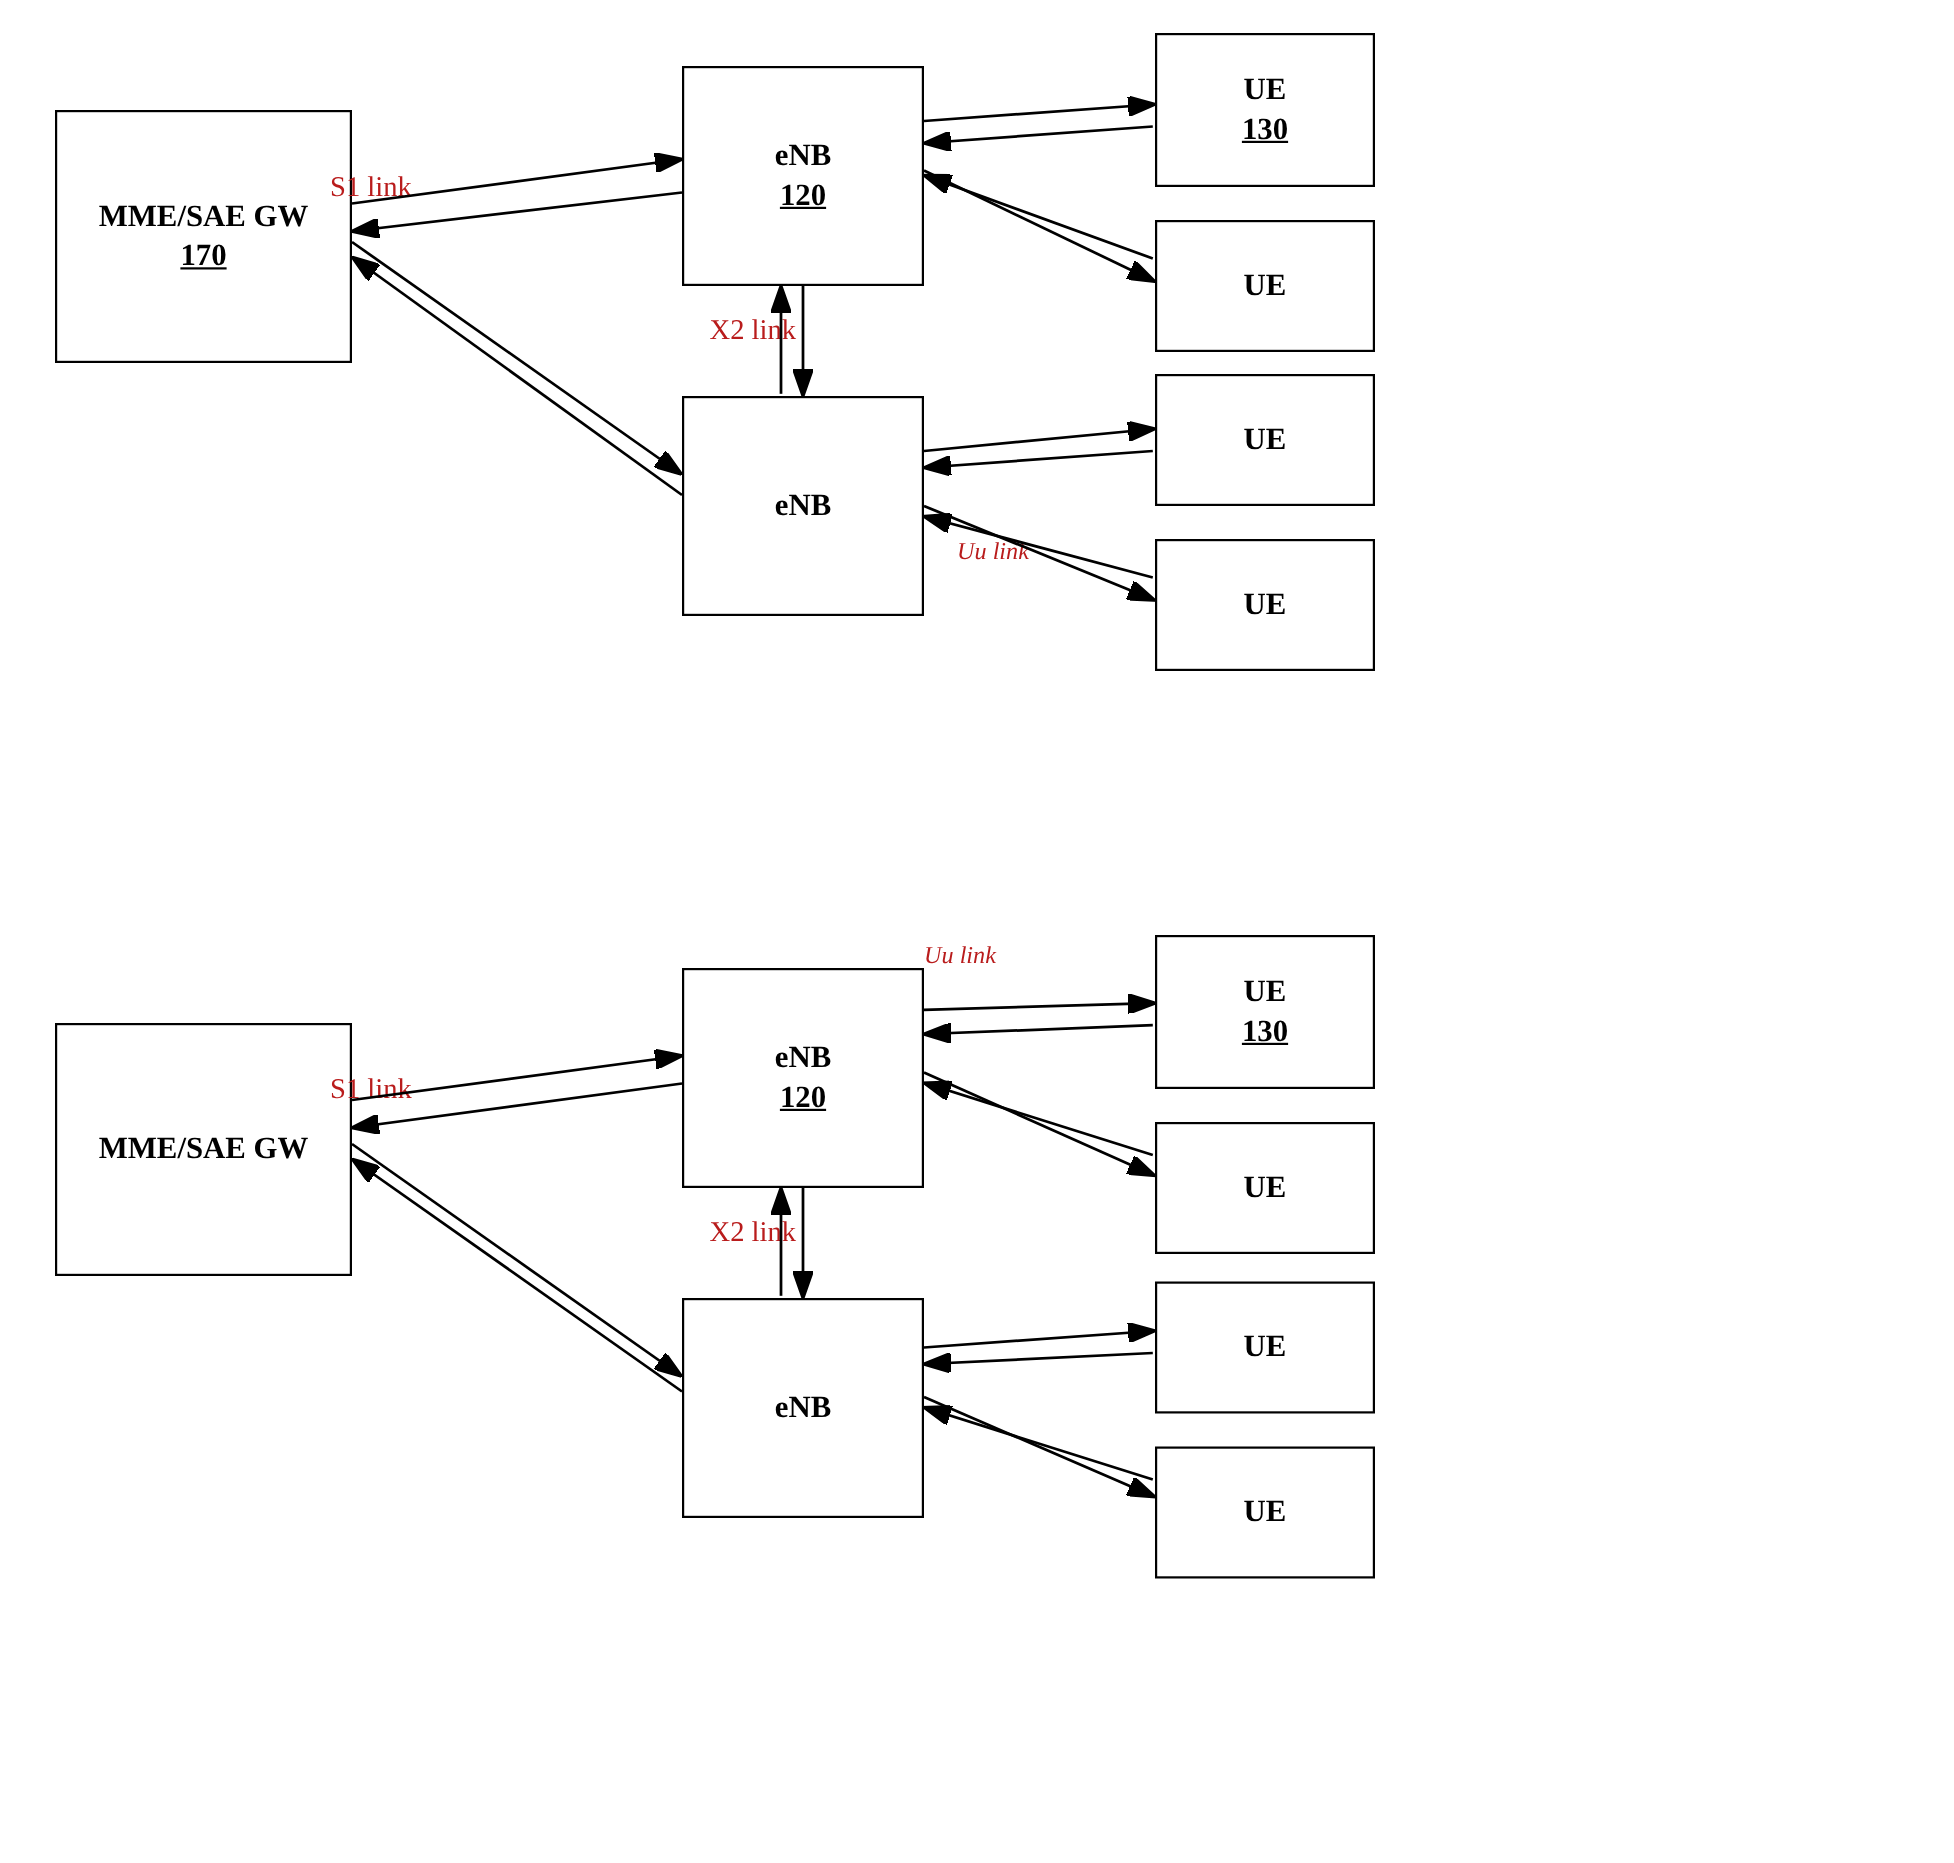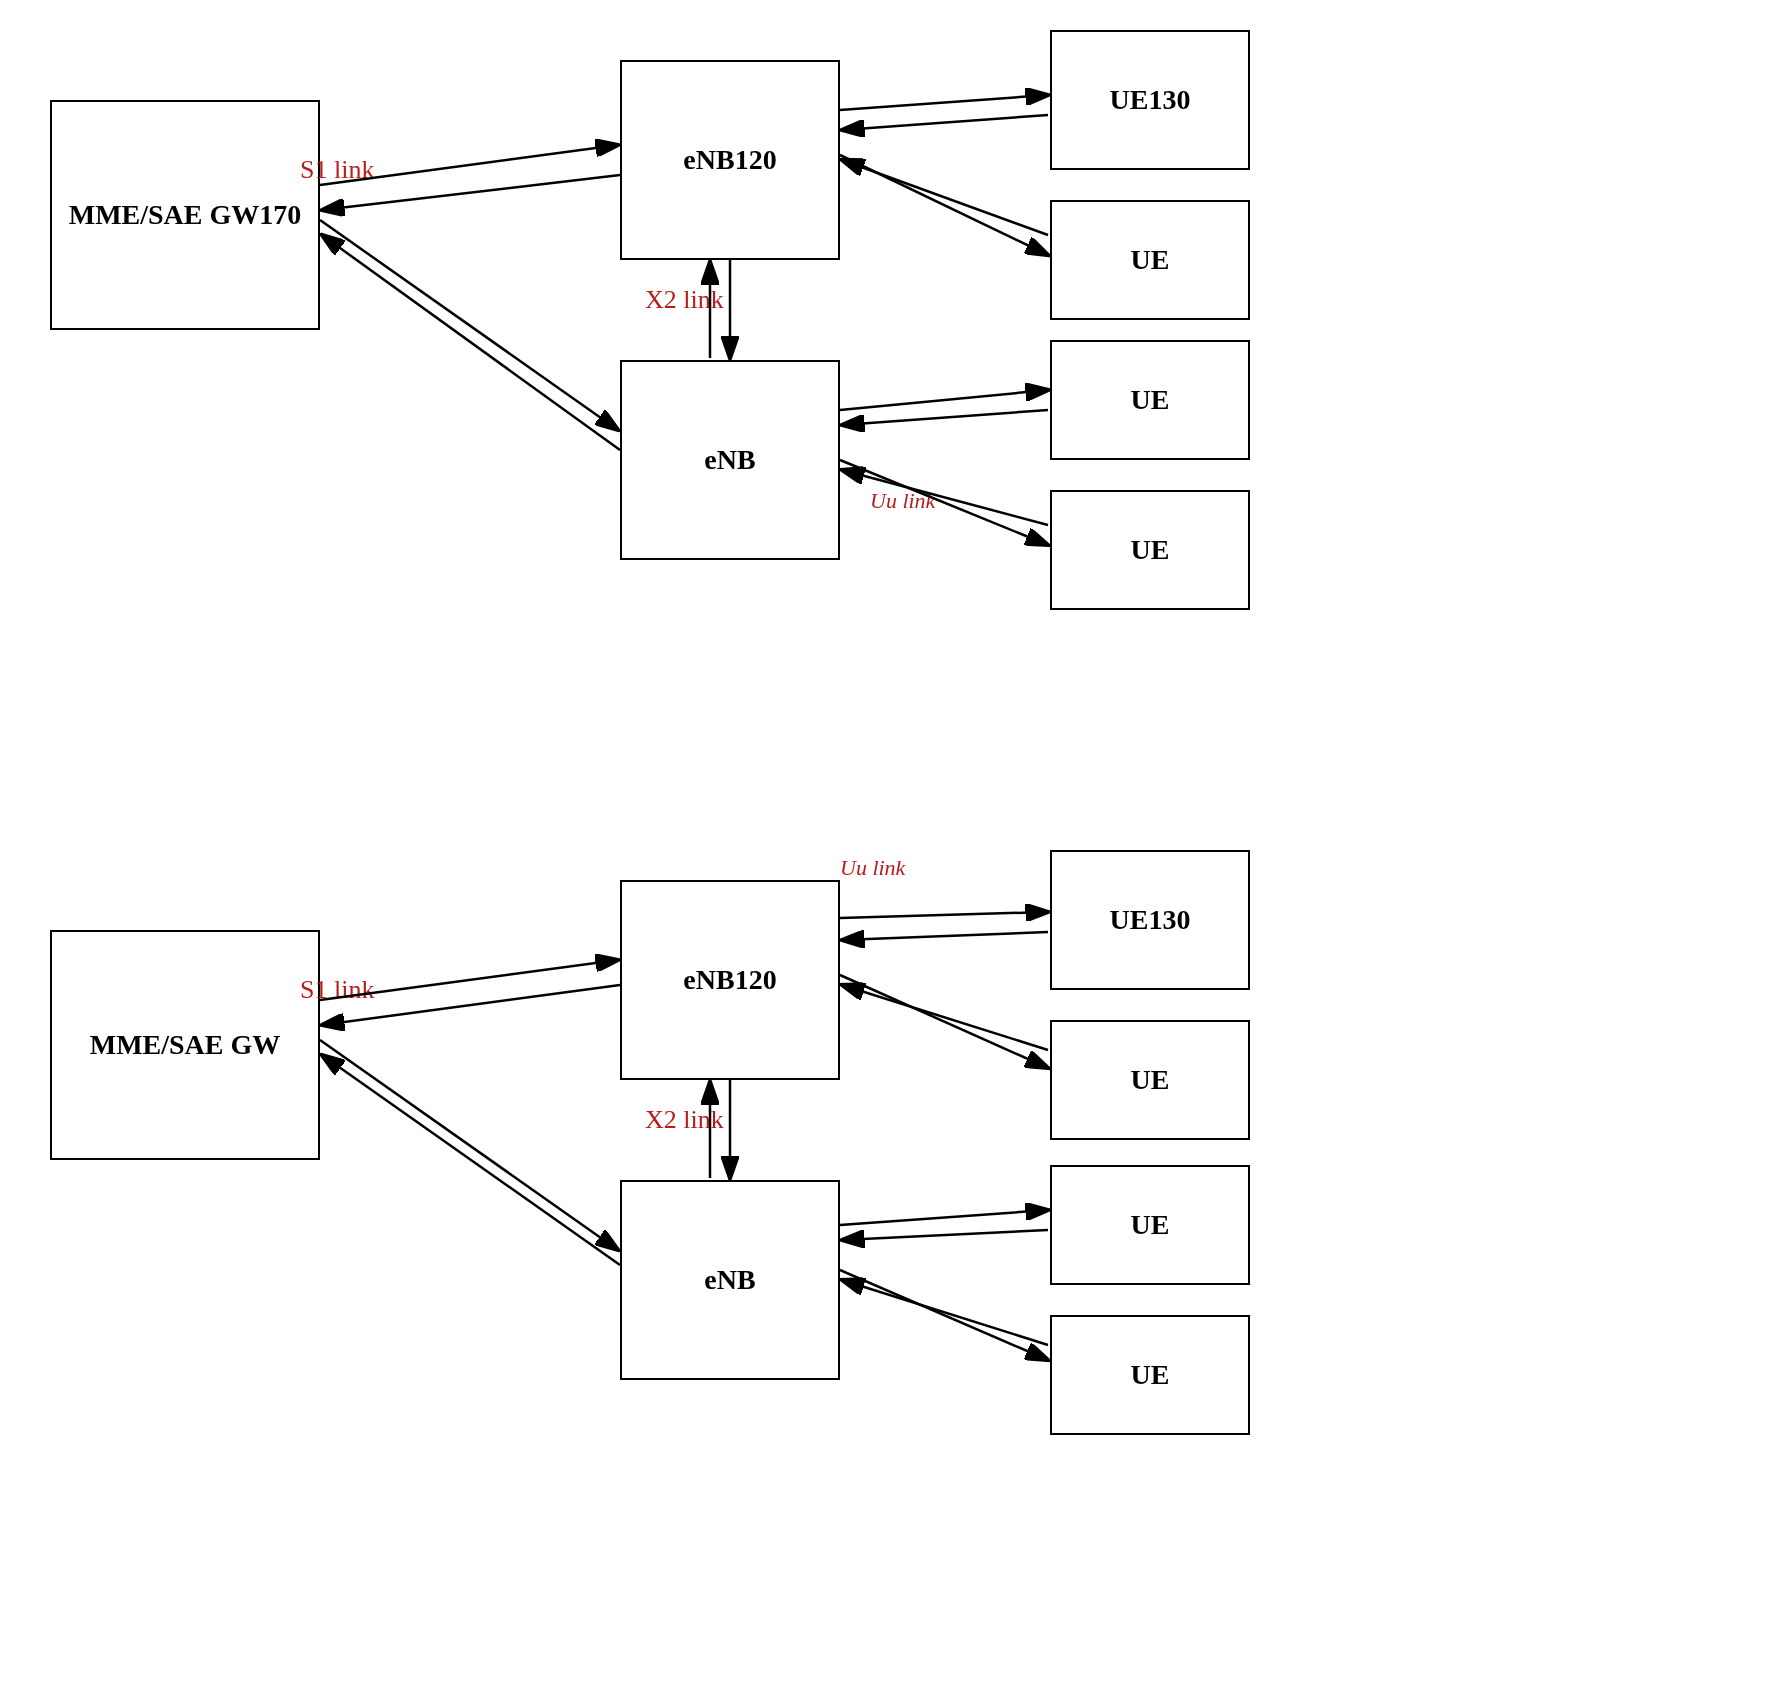--- a/index.html
+++ b/index.html
@@ -15,30 +15,32 @@
     .diagram-container {
       position: relative;
       width: 1776px;
       height: 1694px;
     }
 
     .node-box {
       position: absolute;
       border: 2.5px solid #000;
       display: flex;
+      flex-direction: column;
       align-items: center;
       justify-content: center;
       background: #fff;
       font-size: 28px;
       font-weight: bold;
       text-align: center;
       line-height: 1.3;
     }
 
     .node-box .underline {
+      text-decoration: underline;
     }
 
     .link-label {
       position: absolute;
       font-size: 24px;
       font-style: italic;
       font-weight: normal;
       color: #b91c1c;
     }
 

